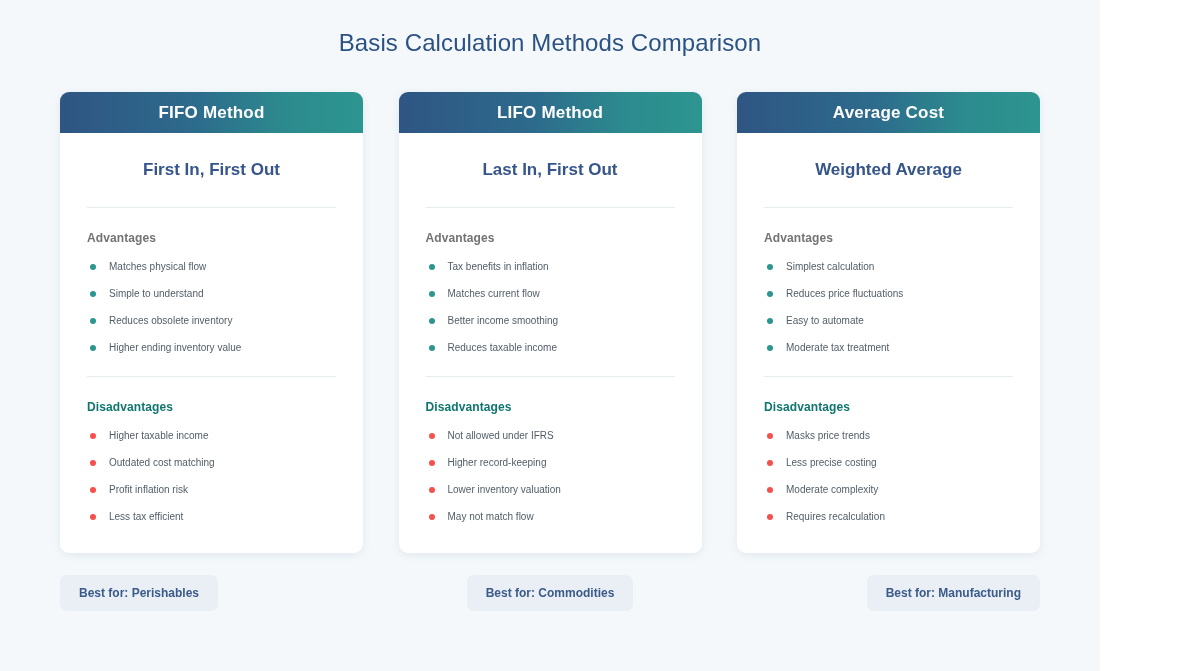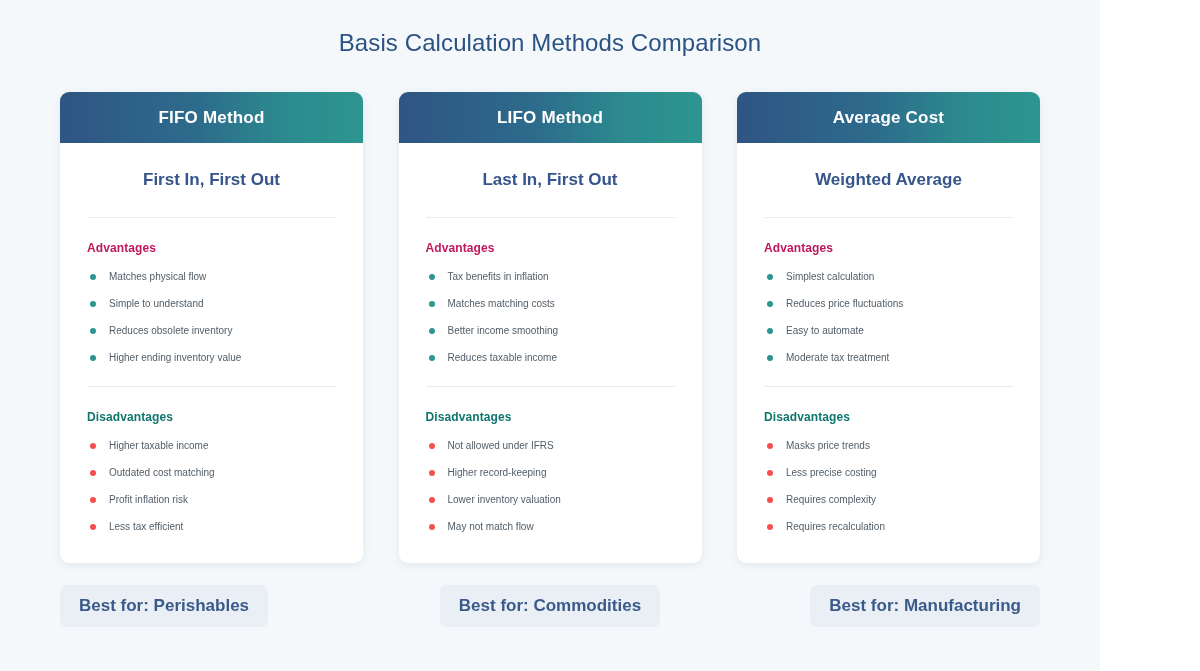--- a/index.html
+++ b/index.html
@@ -42,21 +42,21 @@
     width: 303px;
     background: #ffffff;
     border-radius: 9px;
     box-shadow: 0 2px 8px rgba(100, 120, 150, 0.13);
     overflow: hidden;
     display: flex;
     flex-direction: column;
   }
 
   .card-header {
-    height: 51px;
+    height: 41px;
     background: linear-gradient(90deg, #2f5583 0%, #2d6b8c 45%, #2c8b8e 75%, #2d9590 100%);
     display: flex;
     align-items: center;
     justify-content: center;
   }
 
   .card-header-title {
     color: #ffffff;
     font-size: 17px;
     font-weight: bold;
@@ -90,21 +90,21 @@
     padding-bottom: 22px;
   }
 
   .section-title {
     font-size: 12px;
     font-weight: bold;
     margin-bottom: 16px;
     letter-spacing: 0.1px;
   }
 
-  .section-title.adv { color: #be185d; }
+  .section-title.adv { color: #737373; }
   .section-title.dis { color: #0f766e; }
 
   .bullet-list { list-style: none; }
 
   .bullet-item {
     display: flex;
     align-items: center;
     font-size: 10px;
     color: #515d68;
     margin-bottom: 15px;
@@ -136,21 +136,21 @@
     width: 303px;
     display: flex;
   }
   .footer-cell.c0 { justify-content: flex-start; }
   .footer-cell.c1 { justify-content: center; }
   .footer-cell.c2 { justify-content: flex-end; }
 
   .badge {
     background: #eaeff5;
     color: #3a5a8a;
-    font-size: 17px;
+    font-size: 12px;
     font-weight: bold;
     padding: 11px 19px;
     border-radius: 7px;
     white-space: nowrap;
   }
 </style>
 </head>
 <body>
 
 <div class="page">
@@ -221,21 +221,21 @@
         <div class="divider"></div>
         <div class="section">
           <div class="section-title adv">Advantages</div>
           <ul class="bullet-list">
             <li class="bullet-item">
                 <span class="dot adv"></span>
                 <span>Tax benefits in inflation</span>
               </li>
             <li class="bullet-item">
                 <span class="dot adv"></span>
-                <span>Matches matching costs</span>
+                <span>Matches current flow</span>
               </li>
             <li class="bullet-item">
                 <span class="dot adv"></span>
                 <span>Better income smoothing</span>
               </li>
             <li class="bullet-item">
                 <span class="dot adv"></span>
                 <span>Reduces taxable income</span>
               </li>
           </ul>
@@ -300,21 +300,21 @@
             <li class="bullet-item">
                 <span class="dot dis"></span>
                 <span>Masks price trends</span>
               </li>
             <li class="bullet-item">
                 <span class="dot dis"></span>
                 <span>Less precise costing</span>
               </li>
             <li class="bullet-item">
                 <span class="dot dis"></span>
-                <span>Requires complexity</span>
+                <span>Moderate complexity</span>
               </li>
             <li class="bullet-item">
                 <span class="dot dis"></span>
                 <span>Requires recalculation</span>
               </li>
           </ul>
         </div>
       </div>
     </div>
 

